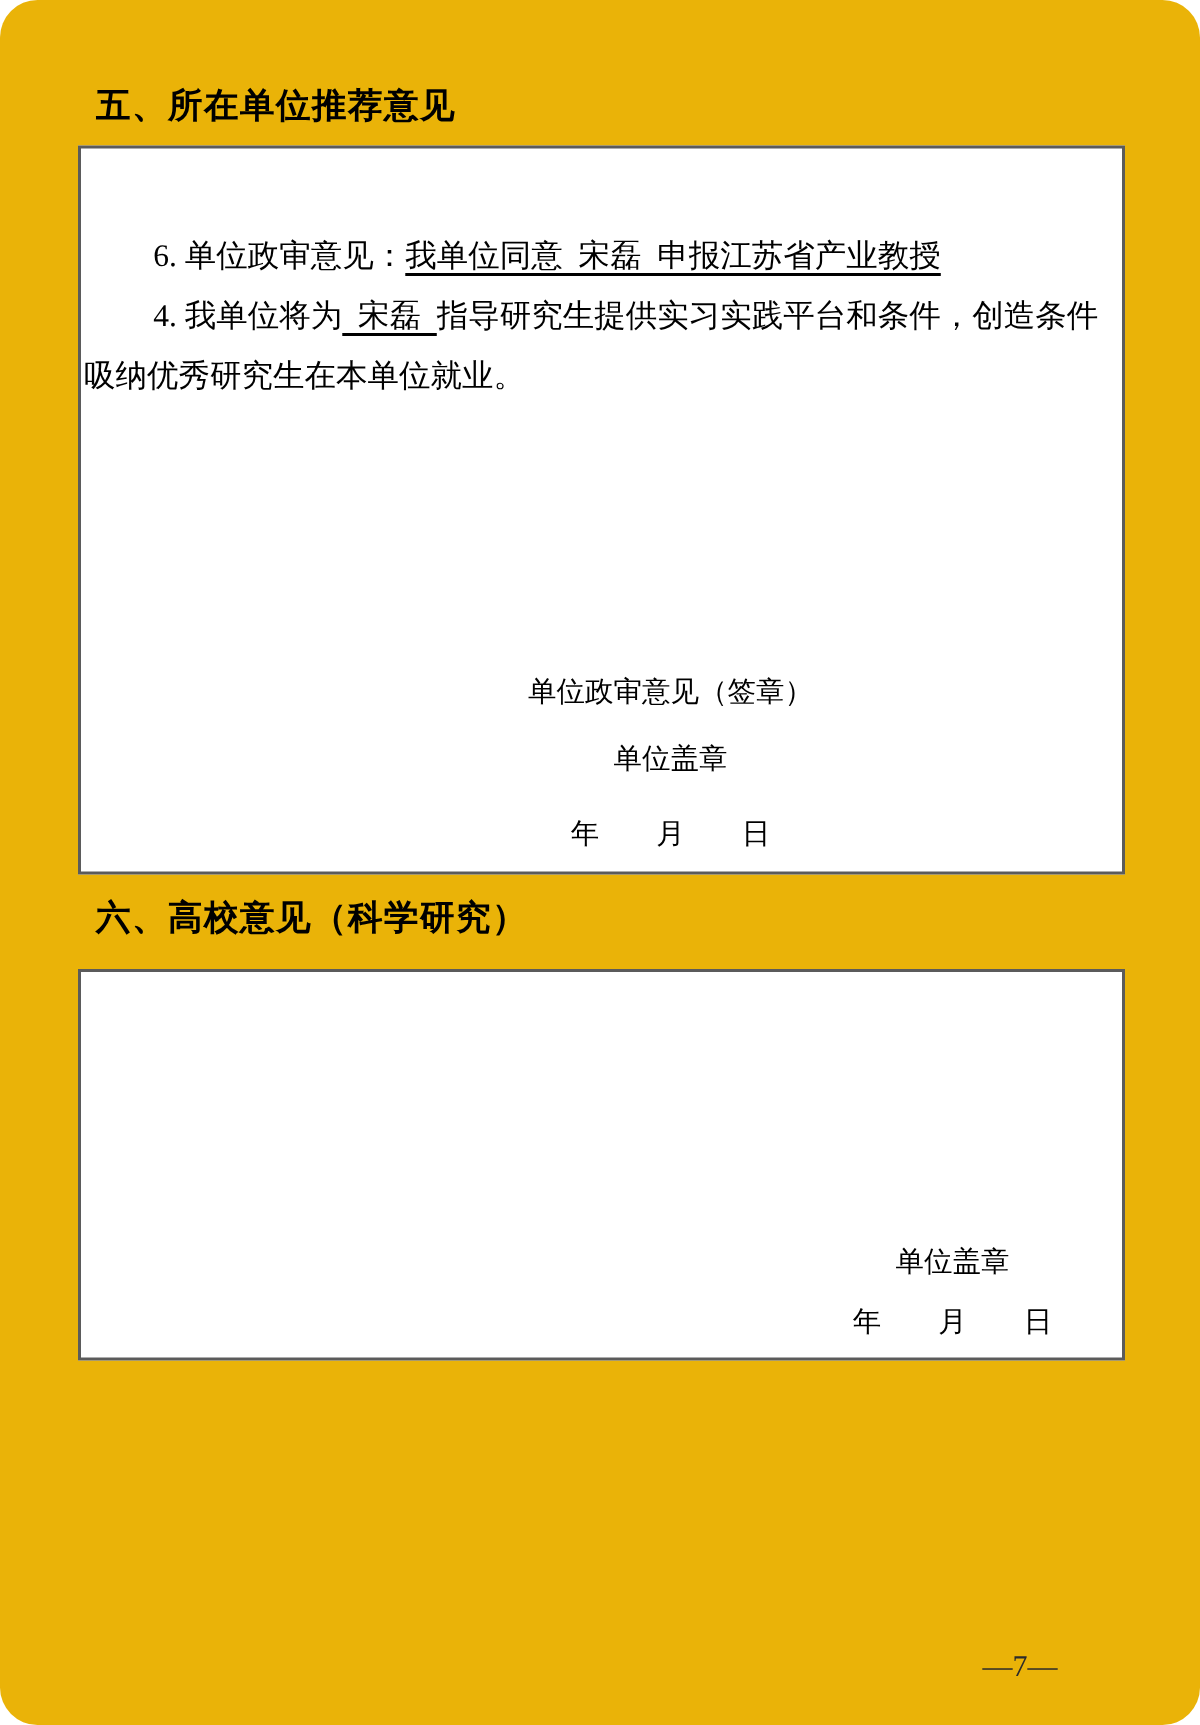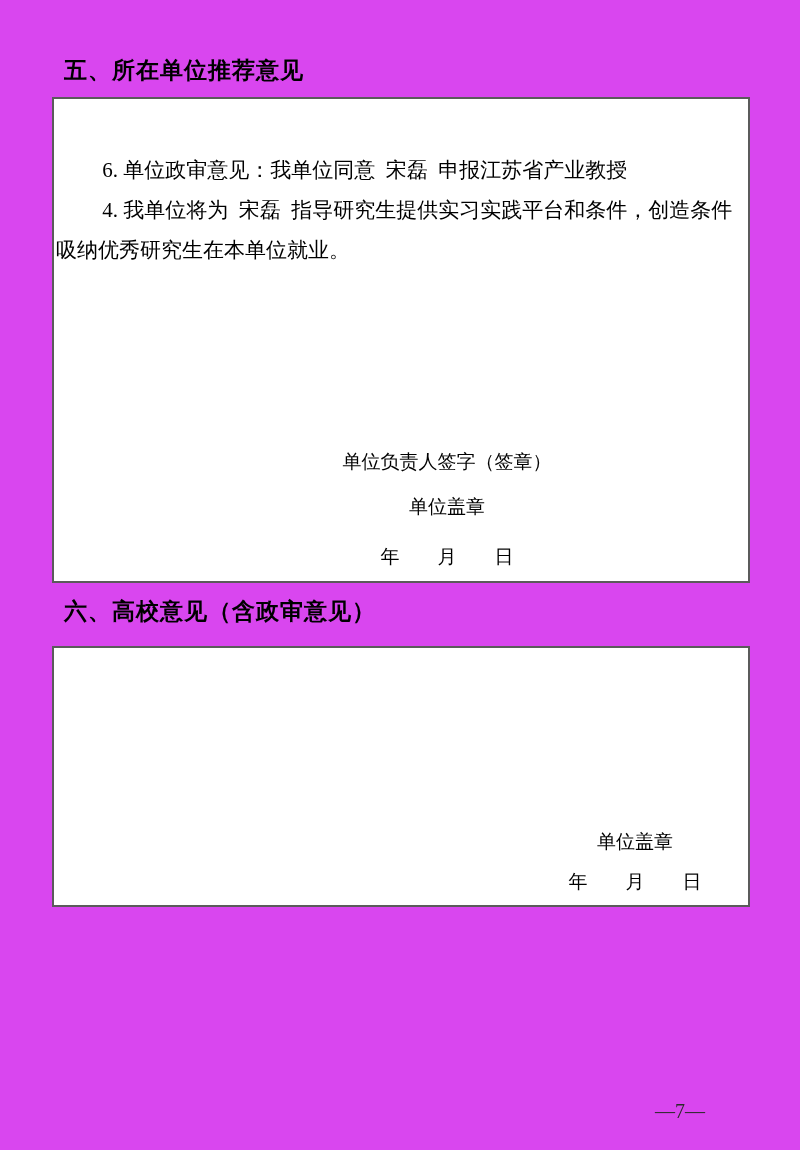--- a/index.html
+++ b/index.html
@@ -5,22 +5,23 @@
   * { margin: 0; padding: 0; box-sizing: border-box; }
   html, body { background: #ffffff; }
   body {
     width: 800px; height: 1150px;
     font-family: "Liberation Serif", "DejaVu Serif", serif;
     color: #000000;
   }
   .page {
     position: relative;
     width: 800px; height: 1150px;
-    background: #d946ef;
+    background: #eab308;
     overflow: hidden;
+    border-radius: 25px;
   }
   .heading {
     position: absolute;
     font-size: 23px;
     font-weight: bold;
     letter-spacing: 1px;
     white-space: nowrap;
   }
   #heading-5 { left: 64px; top: 55px; }
   #heading-6 { left: 64px; top: 596px; }
@@ -39,20 +40,21 @@
     width: 692px;
     font-size: 21px;
     line-height: 40px;
   }
   .paras p {
     white-space: pre-wrap;
     text-indent: 2.2em;
   }
   .paras p.pgap { margin-top: 5px; }
   .u {
+    text-decoration: underline;
     text-underline-offset: 5px;
     text-decoration-thickness: 1.5px;
   }
   .sig {
     position: absolute;
     text-align: center;
     font-size: 19px;
     line-height: 24px;
   }
   .sig1 { left: 233px; top: 351px; width: 320px; }
@@ -78,27 +80,27 @@
 
   <div id="box-section5" class="box">
 
     <div class="paras">
       <p><span>6. 单位政审意见：</span><span class="u">我单位同意  宋磊  申报江苏省产业教授</span></p>
       <p><span>4. 我单位将为</span><span class="u">  宋磊  </span><span>指导研究生提供实习实践平台和条件，创造条件
 吸纳优秀研究生在本单位就业。</span></p>
     </div>
 
     <div class="sig sig1">
-      <div>单位负责人签字（签章）</div>
+      <div>单位政审意见（签章）</div>
       <div class="gap1">单位盖章</div>
       <div class="gap2">年　　月　　日</div>
     </div>
   </div>
 
-  <div id="heading-6" class="heading">六、高校意见（含政审意见）</div>
+  <div id="heading-6" class="heading">六、高校意见（科学研究）</div>
 
   <div id="box-section6" class="box">
     <div class="sig sig2">
       <div>单位盖章</div>
       <div class="gap3">年　　月　　日</div>
     </div>
   </div>
 
   <div class="pagenum">—7—</div>
 

